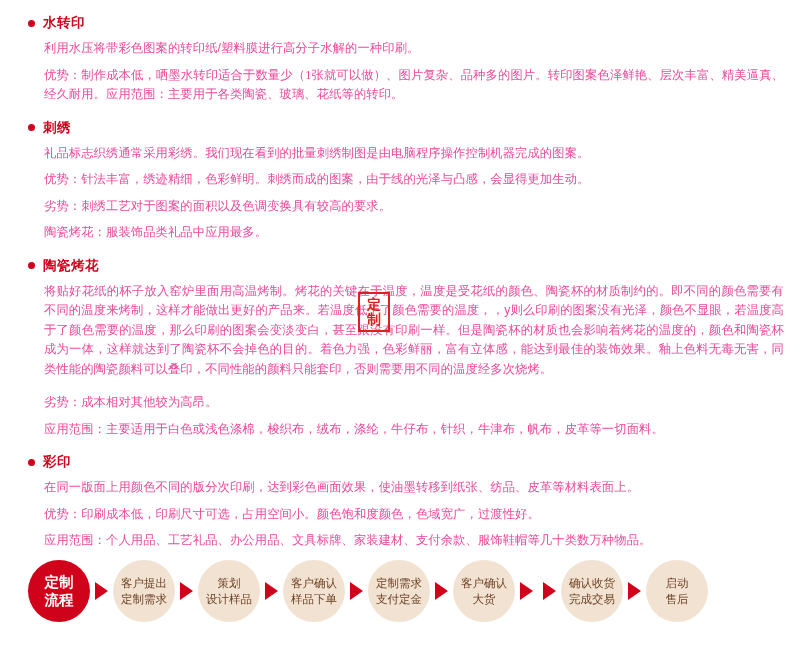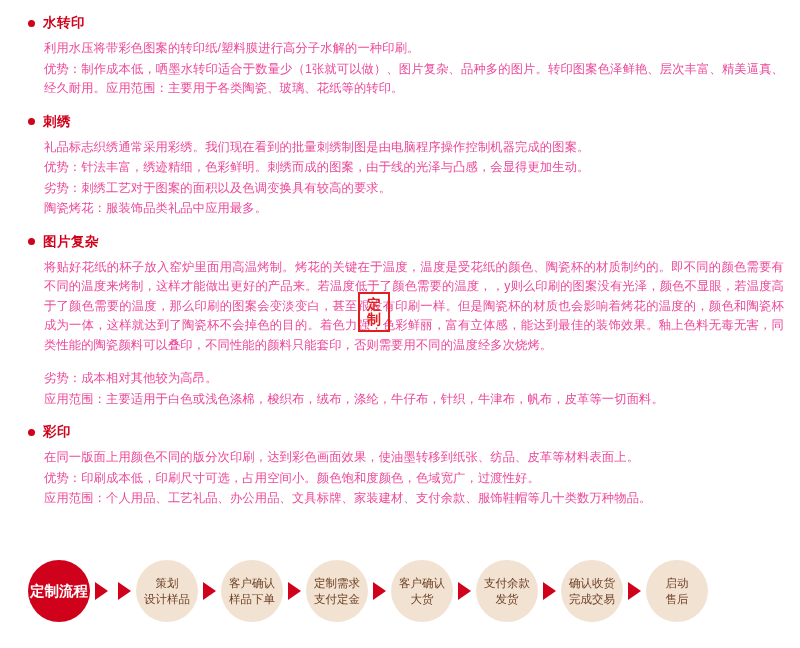--- a/index.html
+++ b/index.html
@@ -48,21 +48,22 @@
     padding-left: 16px;
   }
   .line {
     font-size: 12.3px;
     line-height: 19.5px;
     color: #ec4899;
     letter-spacing: 0.1px;
     text-align: justify;
   }
   .sec-body .line + .line {
-    margin-top: 1px;
+    margin-top: 7px;
+    font-family: Liberation Serif, serif;
   }
 
   
   .watermark {
     position: absolute;
     left: 352px;
     top: 292px;
     display: flex;
     align-items: center;
     pointer-events: none;
@@ -97,21 +98,21 @@
     display: flex;
     align-items: center;
   }
   .flow-badge {
     width: 62px;
     height: 62px;
     border-radius: 50%;
     background: #d0021b;
     color: #ffffff;
     display: flex;
-    flex-direction: row;
+    flex-direction: column;
     align-items: center;
     justify-content: center;
     font-size: 14.5px;
     font-weight: bold;
     line-height: 18px;
     flex: 0 0 auto;
   }
   .arrow {
     width: 0;
     height: 0;
@@ -163,21 +164,21 @@
       <div class="line">礼品标志织绣通常采用彩绣。我们现在看到的批量刺绣制图是由电脑程序操作控制机器完成的图案。</div>
       <div class="line">优势：针法丰富，绣迹精细，色彩鲜明。刺绣而成的图案，由于线的光泽与凸感，会显得更加生动。</div>
       <div class="line">劣势：刺绣工艺对于图案的面积以及色调变换具有较高的要求。</div>
       <div class="line">陶瓷烤花：服装饰品类礼品中应用最多。</div>
     </div>
   </div>
 
   <div class="section">
     <div class="sec-head">
       <span class="bullet"></span>
-      <span class="sec-title">图片复杂</span>
+      <span class="sec-title">陶瓷烤花</span>
     </div>
     <div class="sec-body">
       <div class="line">将贴好花纸的杯子放入窑炉里面用高温烤制。烤花的关键在于温度，温度是受花纸的颜色、陶瓷杯的材质制约的。即不同的颜色需要有不同的温度来烤制，这样才能做出更好的产品来。若温度低于了颜色需要的温度，，у则么印刷的图案没有光泽，颜色不显眼，若温度高于了颜色需要的温度，那么印刷的图案会变淡变白，甚至跟没有印刷一样。但是陶瓷杯的材质也会影响着烤花的温度的，颜色和陶瓷杯成为一体，这样就达到了陶瓷杯不会掉色的目的。着色力强，色彩鲜丽，富有立体感，能达到最佳的装饰效果。釉上色料无毒无害，同类性能的陶瓷颜料可以叠印，不同性能的颜料只能套印，否则需要用不同的温度经多次烧烤。</div>
     </div>
   </div>
 
   <div class="section">
     <div class="sec-body">
       <div class="line">劣势：成本相对其他较为高昂。</div>
       <div class="line">应用范围：主要适用于白色或浅色涤棉，梭织布，绒布，涤纶，牛仔布，针织，牛津布，帆布，皮革等一切面料。</div>
@@ -203,20 +204,24 @@
     </div>
   </div>
 
   <div class="flow">
     <div class="flow-badge">
       <span>定制</span>
       <span>流程</span>
     </div>
 
     <div class="arrow"></div>
+    <div class="flow-step">
+      <span>客户提出</span>
+      <span>定制需求</span>
+    </div>
 
     <div class="arrow"></div>
     <div class="flow-step">
       <span>策划</span>
       <span>设计样品</span>
     </div>
 
     <div class="arrow"></div>
     <div class="flow-step">
       <span>客户确认</span>
@@ -229,24 +234,20 @@
       <span>支付定金</span>
     </div>
 
     <div class="arrow"></div>
     <div class="flow-step">
       <span>客户确认</span>
       <span>大货</span>
     </div>
 
     <div class="arrow"></div>
-    <div class="flow-step">
-      <span>支付余款</span>
-      <span>发货</span>
-    </div>
 
     <div class="arrow"></div>
     <div class="flow-step">
       <span>确认收货</span>
       <span>完成交易</span>
     </div>
 
     <div class="arrow"></div>
     <div class="flow-step">
       <span>启动</span>

